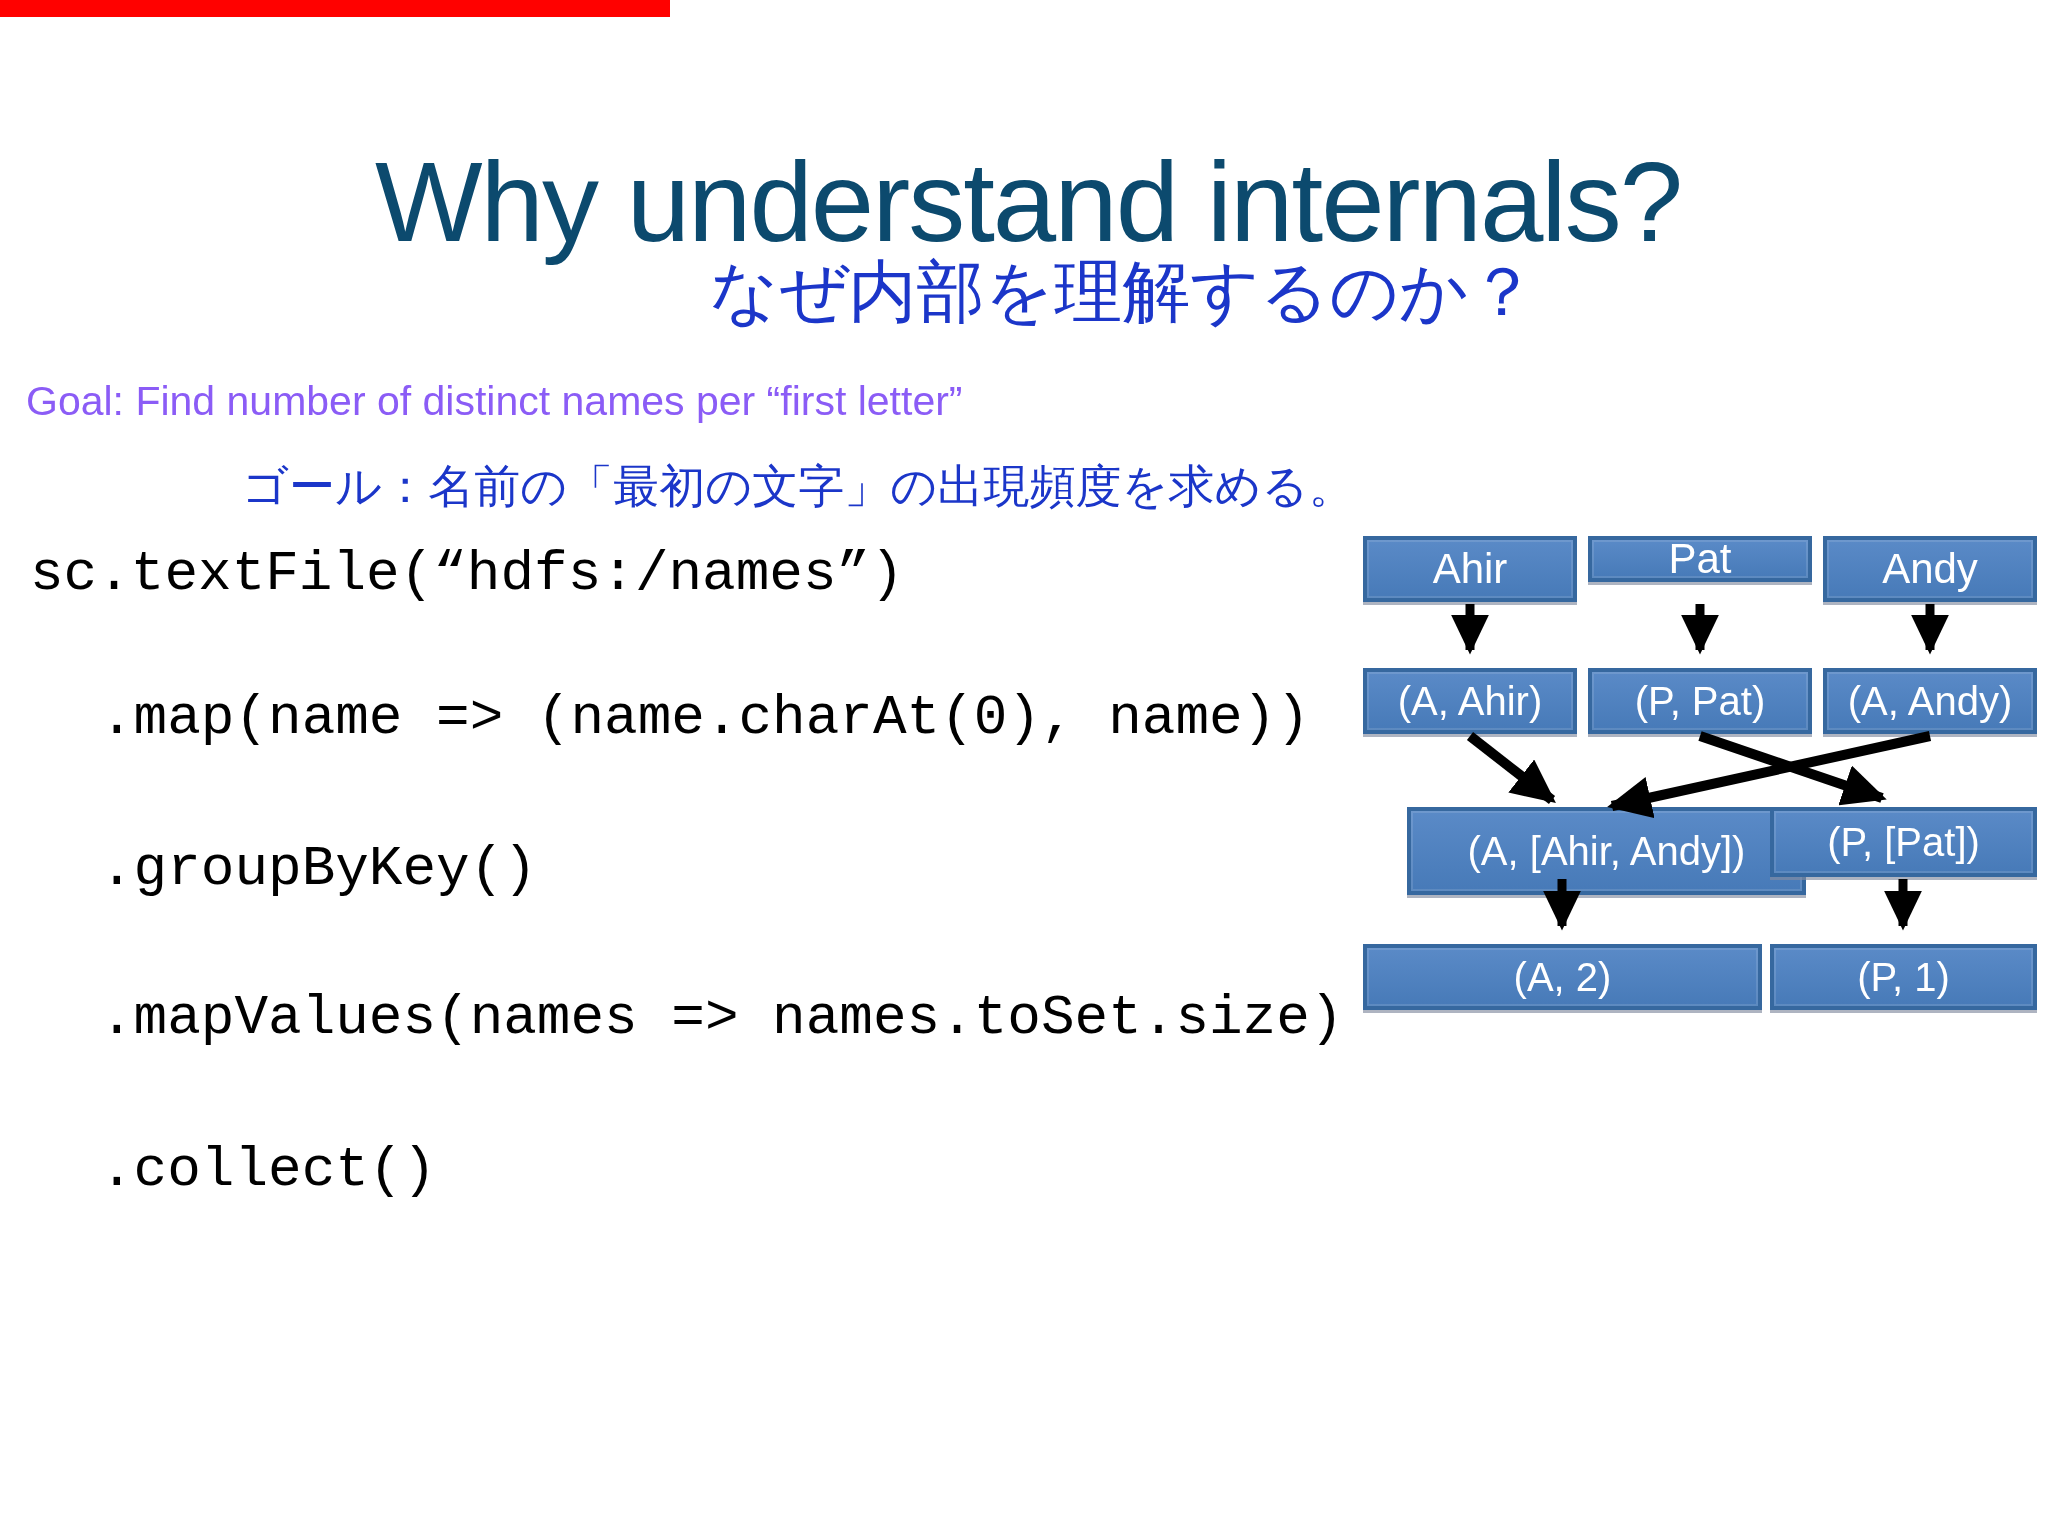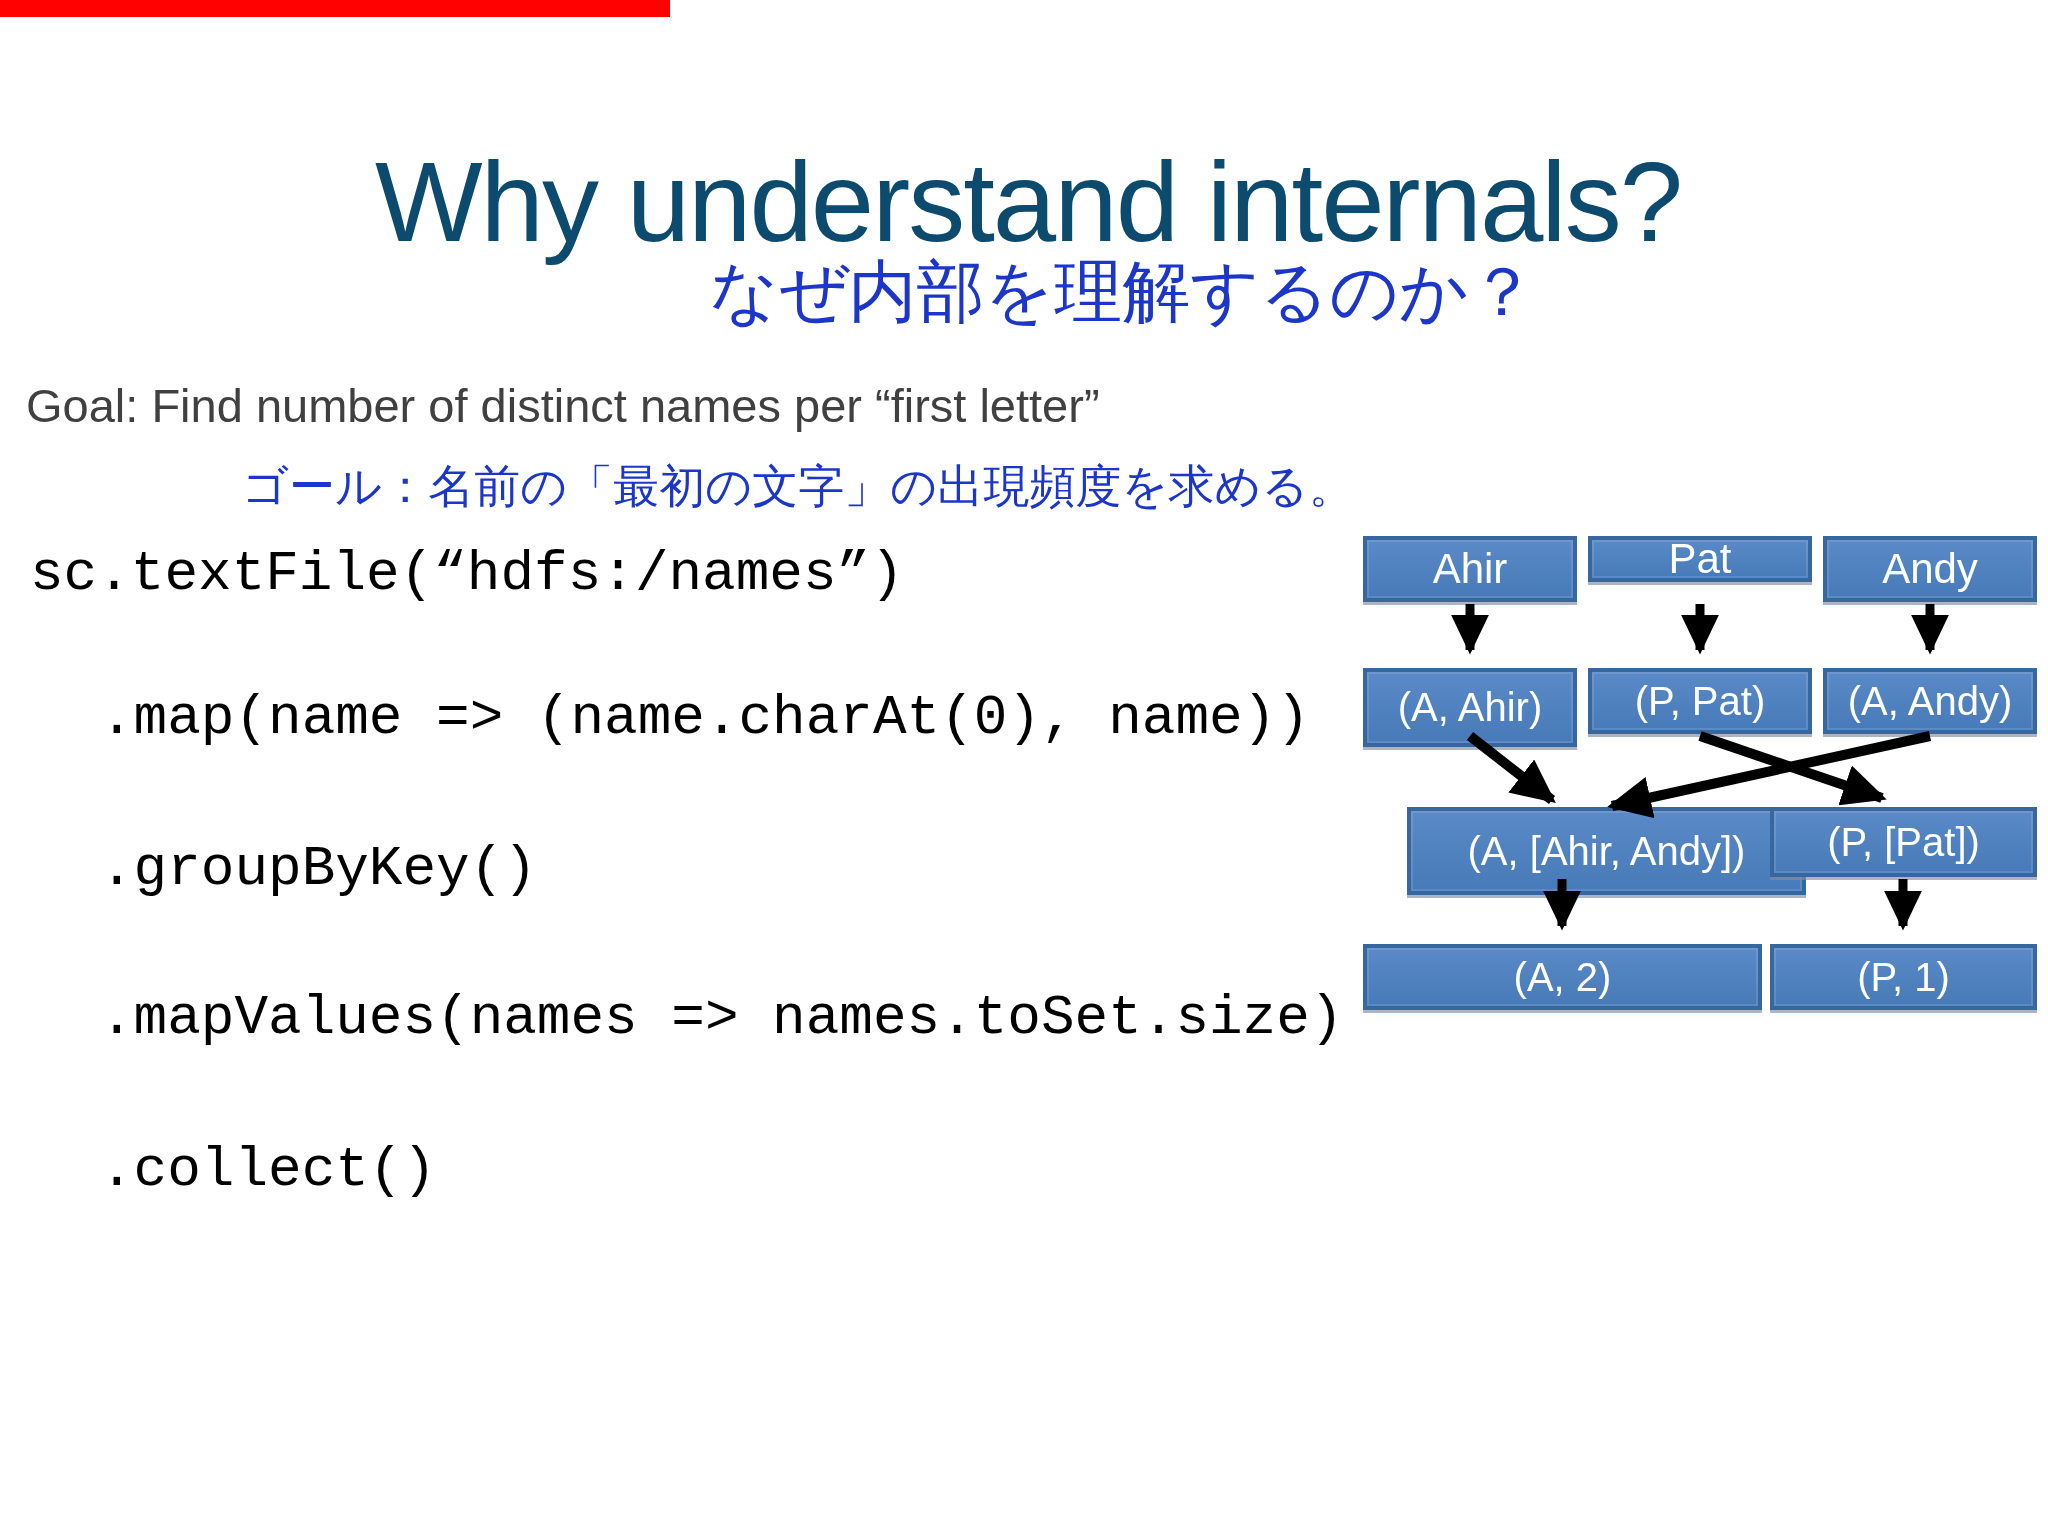--- a/index.html
+++ b/index.html
@@ -8,21 +8,21 @@
   .abs{position:absolute;}
 
   
   #topbar{left:0;top:0;width:670px;height:17px;background:#ff0100;}
 
   
   #title{left:4px;top:142px;width:2048px;text-align:center;font-size:114px;line-height:1.05;
          color:#0c4a6e;letter-spacing:-2px;white-space:nowrap;}
   #subtitle{left:1123px;top:256px;transform:translateX(-50%);font-size:68px;line-height:1.05;
          white-space:nowrap;}
-  #goal-en{left:26px;top:378px;font-size:47px;color:#404040;white-space:nowrap;}
+  #goal-en{left:26px;top:378px;font-size:41px;color:#8b5cf6;white-space:nowrap;}
   #goal-ja{left:242px;top:456px;font-size:46px;white-space:nowrap;}
 
   
   .code{font-family:"Liberation Mono","DejaVu Sans Mono",monospace;font-size:56px;line-height:1;
         color:#000;white-space:pre;}
   #code1{left:30px;top:546px;}
   #code2{left:100px;top:690px;}
   #code3{left:100px;top:841px;}
   #code4{left:100px;top:990px;}
   #code5{left:100px;top:1142px;}
@@ -31,21 +31,21 @@
   .dbox{box-sizing:border-box;border:4px solid #36689f;
         background:linear-gradient(#5a8ac7,#477ab8);
         box-shadow:0 3px 0 rgba(130,140,160,0.65), inset 0 0 0 2px rgba(255,255,255,0.12);
         color:#fff;display:flex;align-items:center;justify-content:center;
         font-size:40px;white-space:nowrap;}
   
   #b1{left:1363px;top:536px;width:214px;height:66px;font-size:42px;}
   #b2{left:1588px;top:536px;width:224px;height:46px;font-size:42px;}
   #b3{left:1823px;top:536px;width:214px;height:66px;font-size:42px;}
   
-  #b4{left:1363px;top:668px;width:214px;height:79px;}
+  #b4{left:1363px;top:668px;width:214px;height:66px;}
   #b5{left:1588px;top:668px;width:224px;height:66px;}
   #b6{left:1823px;top:668px;width:214px;height:66px;}
   
   #b7{left:1407px;top:807px;width:399px;height:88px;}
   #b8{left:1770px;top:807px;width:267px;height:70px;}
   
   #b9{left:1363px;top:944px;width:399px;height:66px;}
   #b10{left:1770px;top:944px;width:267px;height:66px;}
 
   #arrows{left:0;top:0;width:2048px;height:1536px;pointer-events:none;}

